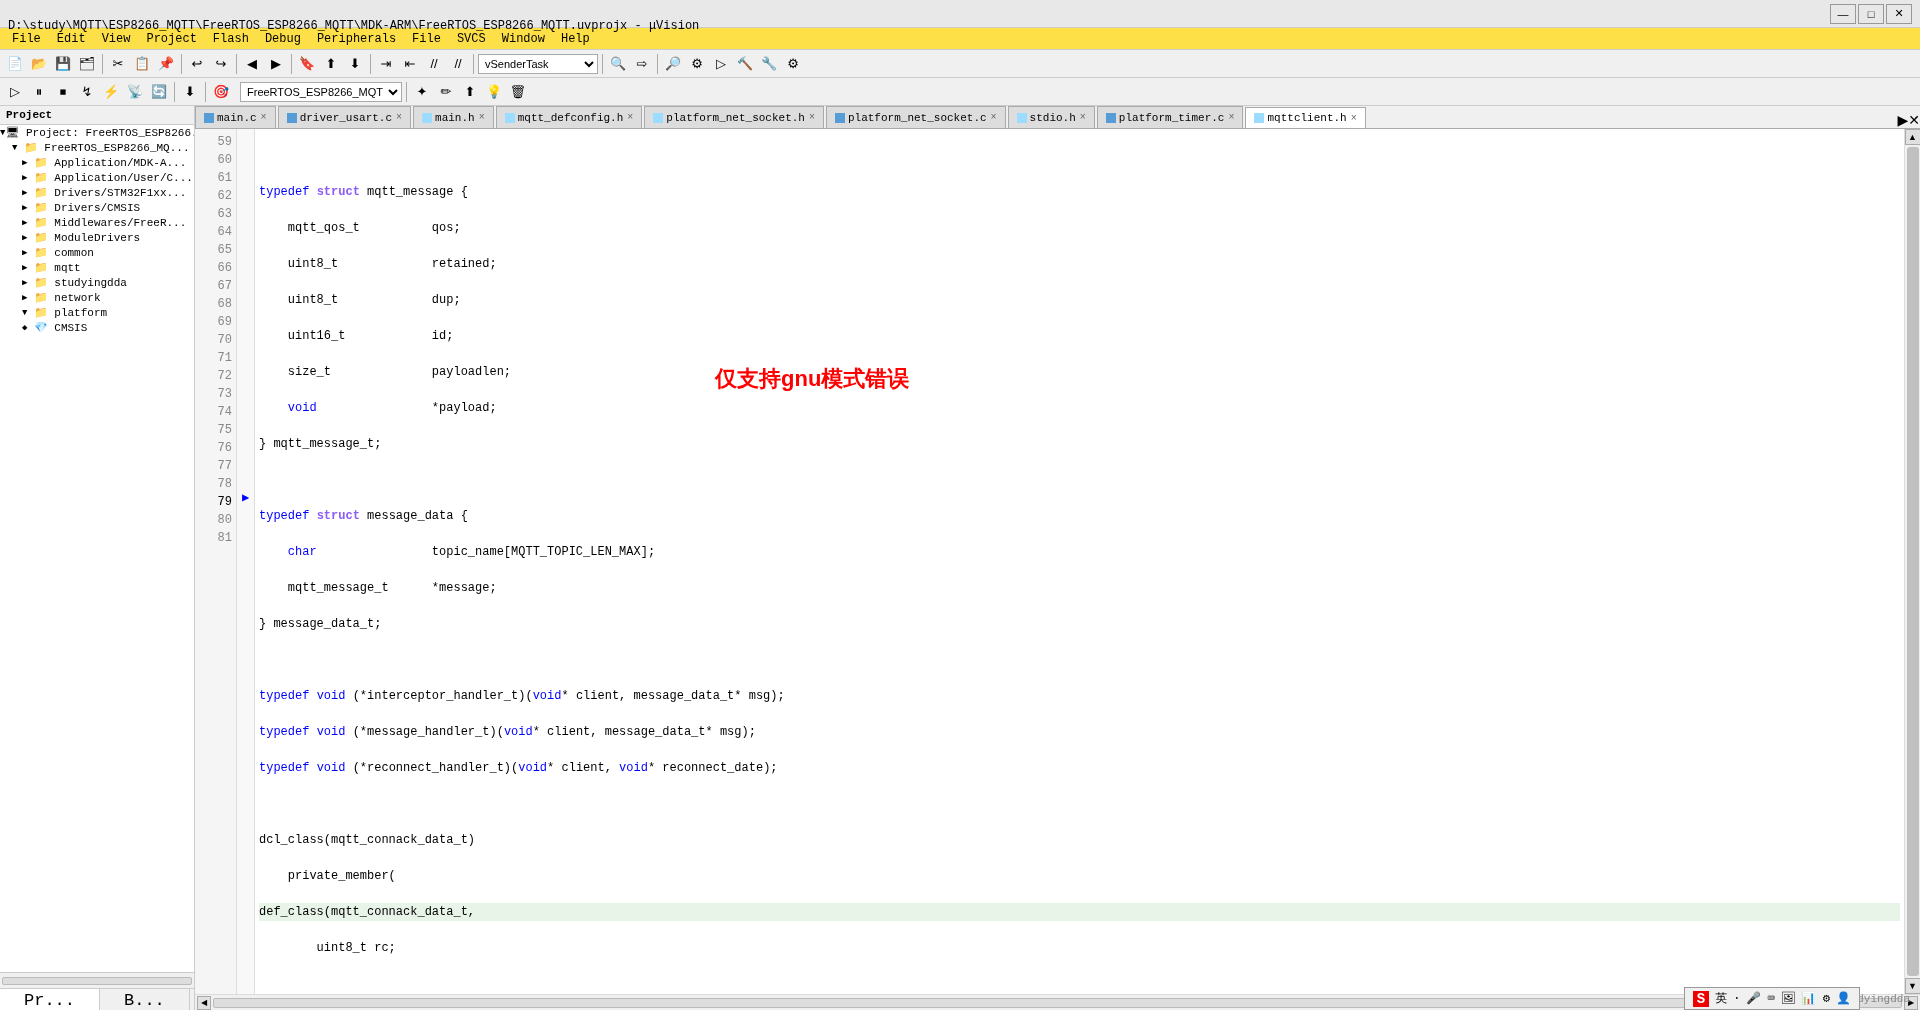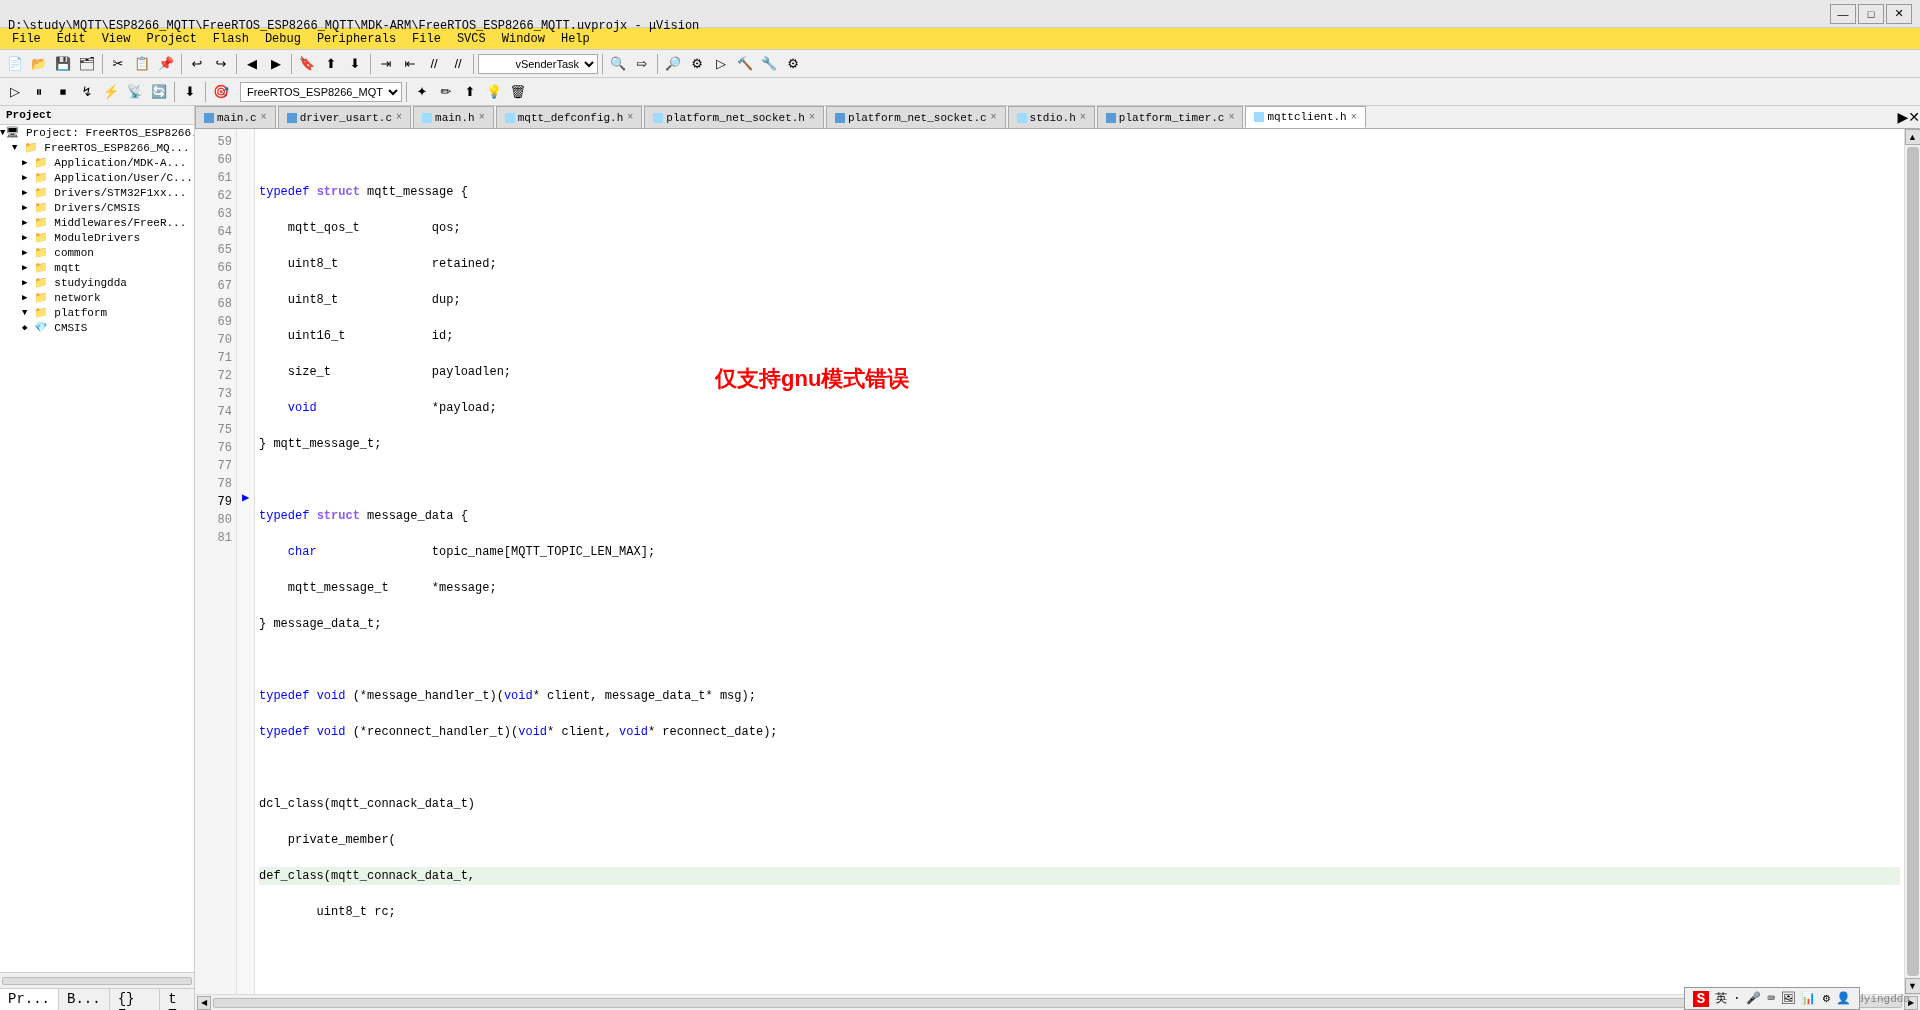--- a/index.html
+++ b/index.html
@@ -46,21 +46,21 @@
       background: #f0f0f0;
       height: 28px;
       display: flex;
       align-items: center;
       padding: 2px 4px;
       border-bottom: 1px solid #ccc;
       gap: 2px;
     }
     .tb-btn { width: 22px; height: 22px; border: 1px solid transparent; background: transparent; cursor: pointer; display: flex; align-items: center; justify-content: center; font-size: 13px; }
     .tb-sep { width: 1px; height: 20px; background: #aaa; margin: 0 2px; }
-    .tb-dropdown { height: 20px; border: 1px solid #aaa; background: white; font-size: 11px; padding: 0 2px; min-width: 120px; text-align: right; }
+    .tb-dropdown { height: 20px; border: 1px solid #aaa; background: white; font-size: 11px; padding: 0 2px; min-width: 120px; }
     
     
     #main-layout {
       display: flex;
       height: calc(1010px - 28px - 22px - 28px - 28px);
     }
     
     
     #project-panel {
       width: 195px;
@@ -147,21 +147,21 @@
     .kw { color: #8b5cf6; font-weight: bold; }
     .kw2 { color: #0000ff; }
     
     
     #panel-tabs {
       display: flex;
       background: #f0f0f0;
       border-top: 1px solid #ccc;
       height: 22px;
     }
-    .panel-tab { padding: 2px 8px; font-size: 14px; cursor: pointer; border-right: 1px solid #ccc; }
+    .panel-tab { padding: 2px 24px; font-size: 17px; cursor: pointer; border-right: 1px solid #ccc; }
     .panel-tab.active { background: white; }
   </style>
 </head>
 <body>
 
 <div id="title-bar">
   <span class="title-text">D:\study\MQTT\ESP8266_MQTT\FreeRTOS_ESP8266_MQTT\MDK-ARM\FreeRTOS_ESP8266_MQTT.uvprojx - μVision</span>
   <div class="win-controls">
     <button class="win-btn">—</button>
     <button class="win-btn">□</button>
@@ -333,21 +333,21 @@
     <div id="panel-tabs">
       <span class="panel-tab active">Pr...</span>
       <span class="panel-tab">B...</span>
       <span class="panel-tab">{} F...</span>
       <span class="panel-tab">t Te...</span>
     </div>
   </div>
 
   <div id="editor-area">
 
-    <div style="display:flex; background:#f0f0f0; border-bottom:1px solid #aaa; overflow:hidden;">
+    <div style="display:flex; background:#f0f0f0; border-bottom:1px solid #aaa; align-items:flex-end; overflow:hidden;">
       <div class="tab">
         <span style="display:inline-block;width:10px;height:10px;background:#569cd6;margin-right:3px;"></span>
         main.c <span class="tab-close">×</span>
       </div>
       <div class="tab">
         <span style="display:inline-block;width:10px;height:10px;background:#569cd6;margin-right:3px;"></span>
         driver_usart.c <span class="tab-close">×</span>
       </div>
       <div class="tab">
         <span style="display:inline-block;width:10px;height:10px;background:#9cdcfe;margin-right:3px;"></span>
@@ -420,20 +420,21 @@
 <span class="code-line">    uint16_t            id;</span>
 <span class="code-line">    size_t              payloadlen;</span>
 <span class="code-line">    <span class="kw2">void</span>                *payload;</span>
 <span class="code-line">} mqtt_message_t;</span>
 <span class="code-line"> </span>
 <span class="code-line"><span class="kw2">typedef</span> <span class="kw">struct</span> message_data {</span>
 <span class="code-line">    <span class="kw2">char</span>                topic_name[MQTT_TOPIC_LEN_MAX];</span>
 <span class="code-line">    mqtt_message_t      *message;</span>
 <span class="code-line">} message_data_t;</span>
 <span class="code-line"> </span>
+<span class="code-line"><span class="kw2">typedef</span> <span class="kw2">void</span> (*interceptor_handler_t)(<span class="kw2">void</span>* client, message_data_t* msg);</span>
 <span class="code-line"><span class="kw2">typedef</span> <span class="kw2">void</span> (*message_handler_t)(<span class="kw2">void</span>* client, message_data_t* msg);</span>
 <span class="code-line"><span class="kw2">typedef</span> <span class="kw2">void</span> (*reconnect_handler_t)(<span class="kw2">void</span>* client, <span class="kw2">void</span>* reconnect_date);</span>
 <span class="code-line"> </span>
 <span class="code-line">dcl_class(mqtt_connack_data_t)</span>
 <span class="code-line">    private_member(</span>
 <span class="code-line highlighted">def_class(mqtt_connack_data_t,</span>
 <span class="code-line">        uint8_t rc;</span>
       </div>
 
       <div style="position:absolute; top:235px; left:520px; color:red; font-size:22px; font-weight:bold; font-family:SimHei,sans-serif; white-space:nowrap;">仅支持gnu模式错误</div>

